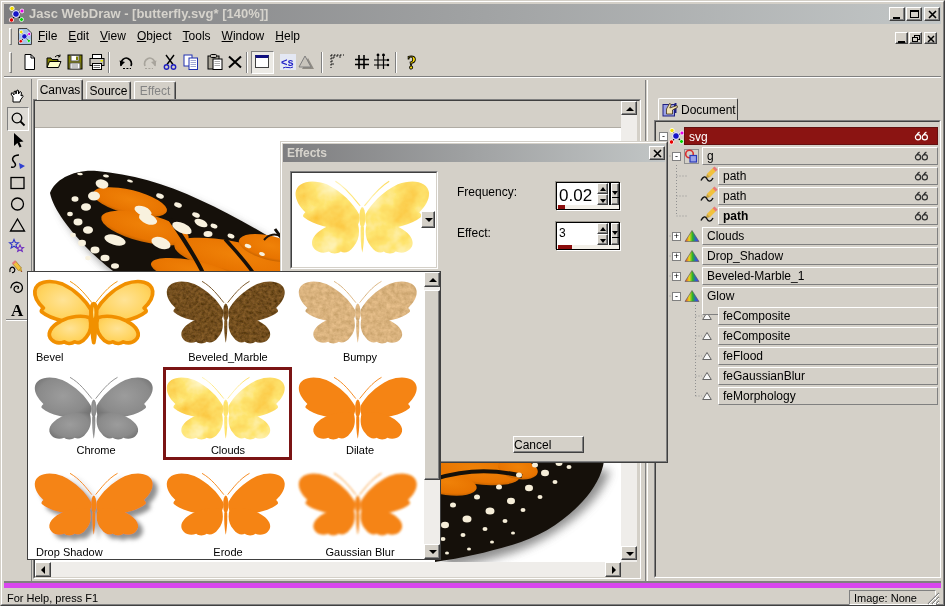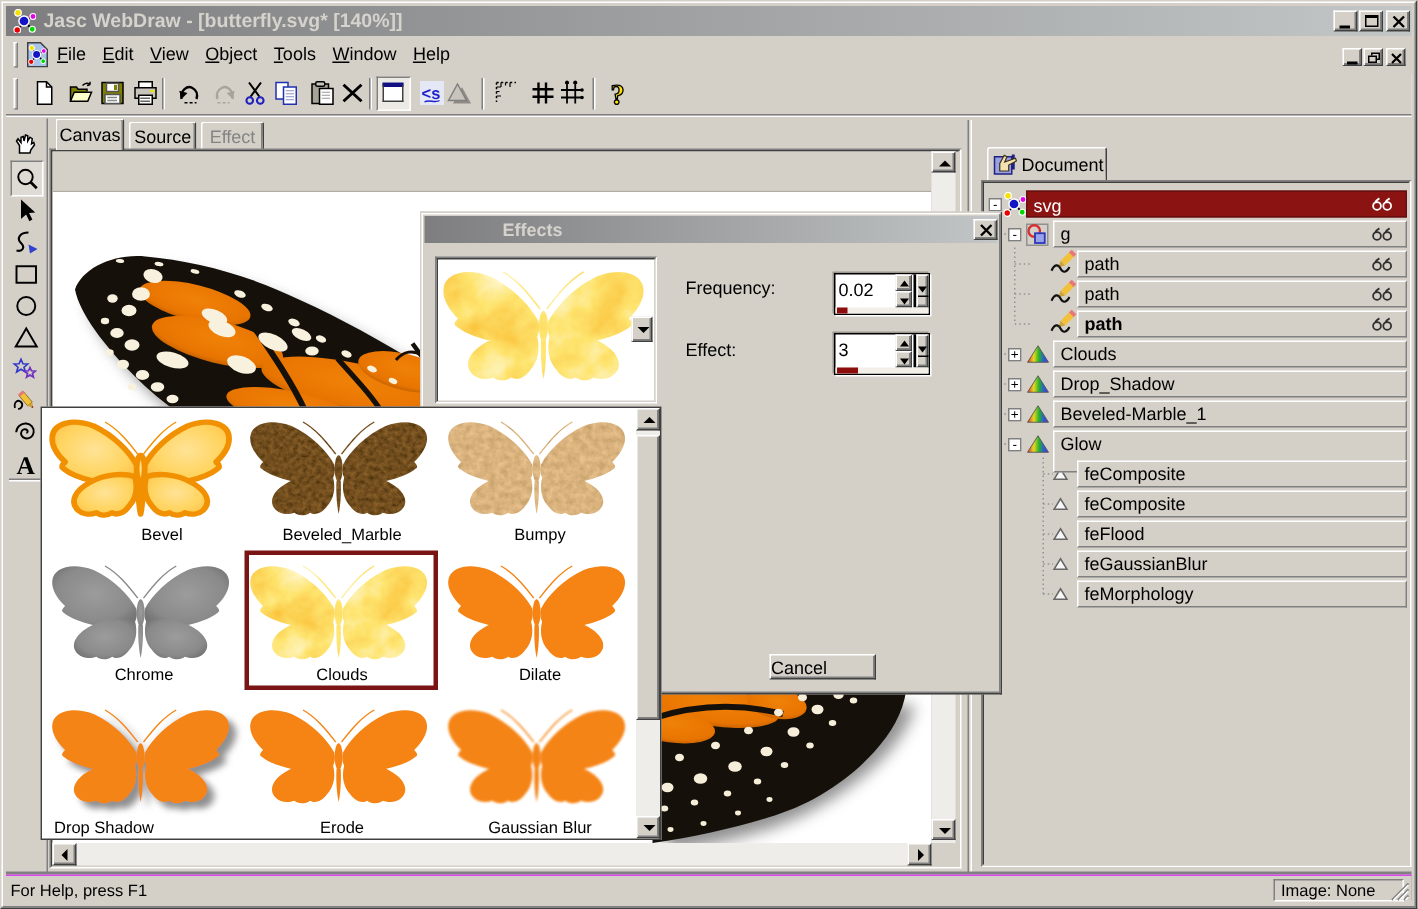--- a/index.html
+++ b/index.html
@@ -535,34 +535,34 @@
         <div class="abs raisedthin" style="left:61px;top:184px;width:220px;height:18px;padding:1px 0 0 4px;">feComposite</div>
         <div class="abs raisedthin" style="left:61px;top:204px;width:220px;height:18px;padding:1px 0 0 4px;">feComposite</div>
         <div class="abs raisedthin" style="left:61px;top:224px;width:220px;height:18px;padding:1px 0 0 4px;">feFlood</div>
         <div class="abs raisedthin" style="left:61px;top:264px;width:220px;height:18px;padding:1px 0 0 4px;">feMorphology</div>
         <div class="abs raisedthin" style="left:61px;top:244px;width:220px;height:18px;padding:1px 0 0 4px;">feGaussianBlur</div>
       </div>
     </div>
   </div>
 </div>
 
-<div id="statusbar" class="abs" style="left:4px;top:583px;width:937px;height:19px;background:#d4d0c8;border-top:1px solid #d946ef;box-shadow:0 -2px 0 #808080;">
+<div id="statusbar" class="abs" style="left:4px;top:583px;width:937px;height:19px;background:#d4d0c8;border-top:5px solid #d946ef;box-shadow:0 -2px 0 #808080;">
   <div class="abs" style="left:3px;top:4px;font-size:11px;">For Help, press F1</div>
   <div class="abs" style="left:845px;top:2px;width:87px;height:15px;border:1px solid;border-color:#808080 #fff #fff #808080;padding:1px 0 0 4px;font-size:11px;">Image: None</div>
   <svg class="abs" style="left:923px;top:4px;" width="13" height="13">
       <path d="M12,1 L1,12 M12,5 L5,12 M12,9 L9,12" stroke="#808080" stroke-width="1.3"></path>
       <path d="M12,2 L2,12 M12,6 L6,12 M12,10 L10,12" stroke="#fff" stroke-width="1"></path>
     </svg>
 </div>
 
 <div id="dialog" class="abs" style="left:280px;top:141px;width:388px;height:322px;background:#d4d0c8;z-index:10;">
   <div class="abs" style="left:0;top:0;width:388px;height:322px;border:1px solid;border-color:#d4d0c8 #404040 #404040 #d4d0c8;"></div>
   <div class="abs" style="left:1px;top:1px;width:386px;height:320px;border:1px solid;border-color:#fff #808080 #808080 #fff;"></div>
   <div class="abs" style="left:3px;top:3px;width:382px;height:18px;background:linear-gradient(to right,#7e7e80,#c2c6c6);">
-    <div class="abs" style="left:4px;top:2px;font-size:12px;font-weight:bold;color:#d6d3cc;margin-left:48px;">Effects</div>
+    <div class="abs" style="left:4px;top:2px;font-size:12px;font-weight:bold;color:#d6d3cc;">Effects</div>
     <div class="abs btn" style="left:366px;top:2px;width:16px;height:14px;">
         <svg class="abs" style="left:3px;top:2px;" width="9" height="9">
           <path d="M1,1 L8,8 M8,1 L1,8" stroke="#000" stroke-width="1.6"></path>
         </svg>
       </div>
   </div>
   <div id="dlgbody">
     <div class="abs" style="left:10px;top:30px;width:148px;height:98px;border:1px solid;border-color:#808080 #fff #fff #808080;">
       <div class="abs" style="left:0;top:0;width:146px;height:96px;border:1px solid;border-color:#404040 #d4d0c8 #d4d0c8 #404040;background:#fff;">
         <svg class="abs" style="left:2px;top:2px;" width="142" height="88" viewBox="1.5 0 132 85" preserveAspectRatio="none">
@@ -570,21 +570,21 @@
         </svg>
         <div class="abs btn" style="left:129px;top:38px;width:14px;height:17px;">
             <div class="abs" style="left:3px;top:6px;width:0;height:0;border:4px solid transparent;border-top:4px solid #000;"></div>
           </div>
       </div>
     </div>
     <div class="abs" style="left:177px;top:44px;font-size:12px;">Frequency:</div>
     <div class="abs" style="left:177px;top:85px;font-size:12px;">Effect:</div>
 
     <div class="abs" style="left:276px;top:41px;width:64px;height:28px;background:#fff;border:1px solid #000;box-shadow:1px 1px 0 #fff,-1px -1px 0 #9a968e;">
-      <div class="abs" style="left:2px;top:3px;font-size:12px;">0.02</div>
+      <div class="abs" style="left:2px;top:3px;font-size:17px;">0.02</div>
       <div class="abs btn" style="left:40px;top:0px;width:11px;height:11px;">
           <div class="abs" style="left:2px;top:3px;border:3px solid transparent;border-bottom:4px solid #000;border-top:none;"></div>
         </div>
       <div class="abs btn" style="left:40px;top:11px;width:11px;height:11px;">
           <div class="abs" style="left:2px;top:4px;border:3px solid transparent;border-top:4px solid #000;border-bottom:none;"></div>
         </div>
       <div class="abs" style="left:52px;top:0;width:2px;height:22px;background:#000;"></div>
       <div class="abs btn" style="left:54px;top:0px;width:8px;height:22px;">
           <div class="abs" style="left:0px;top:7px;border:3px solid transparent;border-top:4px solid #000;border-bottom:none;"></div>
           <div class="abs" style="left:0px;top:13px;width:7px;height:1px;background:#000;"></div>
@@ -623,21 +623,21 @@
 
       <use href="#bflysym" transform="translate(268,4) scale(0.95,0.889)" fill="#c08a55" style="color:#c08a55" filter="url(#fbumpy)"></use>
       <use href="#bflysym" transform="translate(4,100) scale(0.95,0.889)" fill="url(#gchrome)" style="color:#8a8a8a"></use>
       <use href="#bflysym" transform="translate(136,100) scale(0.95,0.889)" fill="#f7d24a" style="color:#e8a820" filter="url(#fclouds)"></use>
       <use href="#bflysym" transform="translate(268,100) scale(0.95,0.889)" fill="#f58414" style="color:#f58414"></use>
       <use href="#bflysym" transform="translate(4,196) scale(0.95,0.889)" fill="#f58414" style="color:#f58414" filter="url(#fdrop)"></use>
       <use href="#bflysym" transform="translate(136,196) scale(0.95,0.889)" fill="#f58414" style="color:#f58414"></use>
       <use href="#bflysym" transform="translate(268,196) scale(0.95,0.889)" fill="#f58414" style="color:#f58414" filter="url(#fblur)"></use>
     </svg>
     <div class="abs" style="left:135px;top:95px;width:129px;height:93px;border:3px solid #7b1414;"></div>
-    <div class="abs" style="left:20px;top:79px;width:120px;text-align:center;">Bevel</div>
+    <div class="abs" style="left:8px;top:79px;width:120px;text-align:left;">Bevel</div>
     <div class="abs" style="left:140px;top:79px;width:120px;text-align:center;">Beveled_Marble</div>
     <div class="abs" style="left:272px;top:79px;width:120px;text-align:center;">Bumpy</div>
     <div class="abs" style="left:8px;top:172px;width:120px;text-align:center;">Chrome</div>
     <div class="abs" style="left:140px;top:172px;width:120px;text-align:center;">Clouds</div>
     <div class="abs" style="left:272px;top:172px;width:120px;text-align:center;">Dilate</div>
     <div class="abs" style="left:8px;top:274px;width:120px;">Drop Shadow</div>
     <div class="abs" style="left:140px;top:274px;width:120px;text-align:center;">Erode</div>
     <div class="abs" style="left:272px;top:274px;width:120px;text-align:center;">Gaussian Blur</div>
   </div>
 

